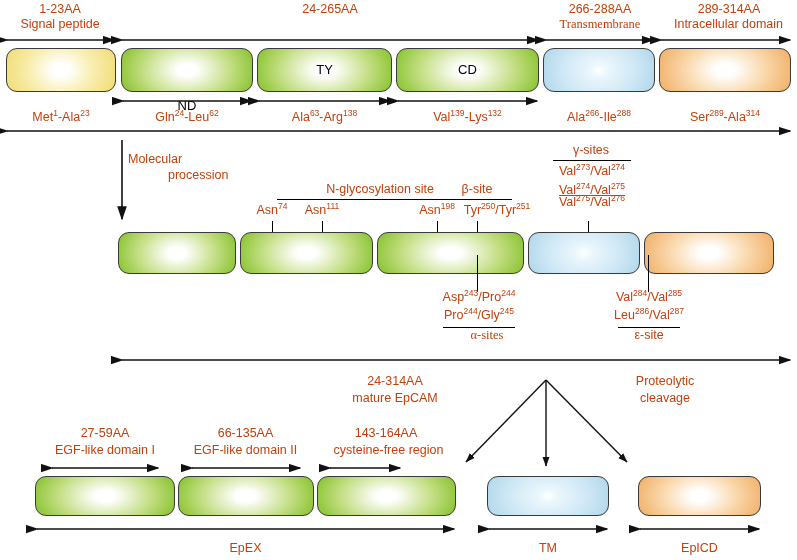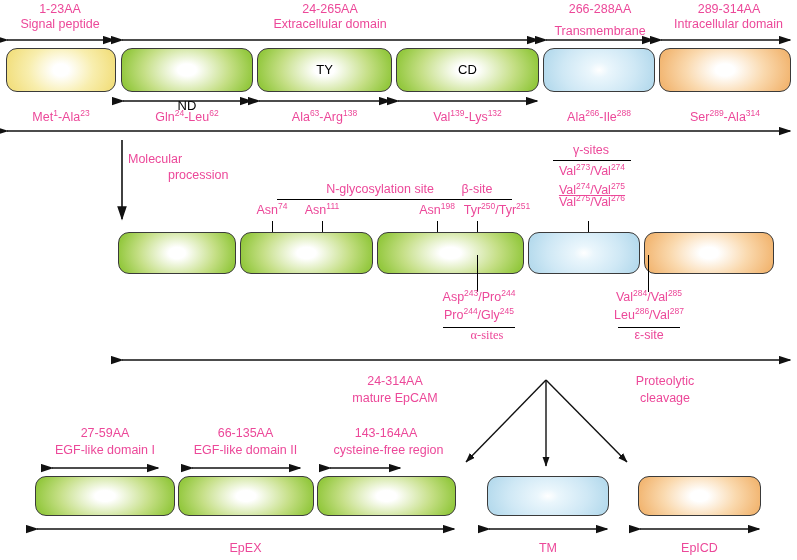--- a/index.html
+++ b/index.html
@@ -1,43 +1,42 @@
 <!DOCTYPE html>
 <html><head>
 <meta charset="utf-8">
 <style>
   html,body{margin:0;padding:0;background:#ffffff;}
   body{width:797px;height:560px;position:relative;overflow:hidden;
        font-family:"Liberation Sans",sans-serif;color:#000;}
   #stage{position:absolute;left:0;top:0;width:797px;height:560px;}
-  .lbl{position:absolute;font-size:12.5px;line-height:14px;text-align:center;white-space:nowrap;color:#ec4899;}
+  .lbl{position:absolute;font-size:12.5px;line-height:14px;text-align:center;white-space:nowrap;color:#c2410c;}
   .lbl sup{font-size:8.5px;vertical-align:super;line-height:0;}
   .box{position:absolute;border:1px solid #3a3a3a;border-radius:11px;box-sizing:border-box;}
   .g{background:radial-gradient(ellipse 60% 120% at 50% 50%, #ffffff 0%, #ffffff 12%, #c5df86 55%, #93c83e 85%, #8cc63e 100%);}
   .y{background:radial-gradient(ellipse 60% 120% at 50% 50%, #ffffff 0%, #ffffff 12%, #f8eeae 50%, #f2df7e 85%, #ecd45f 100%);}
   .b{background:radial-gradient(ellipse 60% 120% at 50% 50%, #ffffff 0%, #eaf6fc 15%, #cfe8f5 55%, #b3d9ec 88%, #a8d4e9 100%);}
   .o{background:radial-gradient(ellipse 60% 120% at 50% 50%, #ffffff 0%, #ffffff 12%, #fad9ae 50%, #f2b672 85%, #efad63 100%);}
   .seglabel{position:absolute;font-size:13px;text-align:center;}
   .ul{position:absolute;background:#000;height:1.2px;}
   .tick{position:absolute;background:#000;width:1.2px;}
   svg.ov{position:absolute;left:0;top:0;width:797px;height:560px;overflow:visible;pointer-events:none;}
 </style>
 </head>
 <body>
 
 <div id="stage">
 
   <div class="lbl" style="left:5px;top:2px;width:110px;">1-23AA</div>
   <div class="lbl" style="left:0px;top:17px;width:120px;">Signal peptide</div>
 
   <div class="lbl" style="left:205px;top:2px;width:250px;">24-265AA</div>
-  <div class="lbl" style="left:205px;top:17px;width:250px;">Extracellular domain</div>
 
   <div class="lbl" style="left:540px;top:2px;width:120px;">266-288AA</div>
-  <div class="lbl" style="left:540px;top:24px;width:120px;">Transmembrane</div>
+  <div class="lbl" style="left:540px;top:17px;width:120px;font-family:Liberation Serif, serif;">Transmembrane</div>
 
   <div class="lbl" style="left:662px;top:2px;width:134px;">289-314AA</div>
   <div class="lbl" style="left:660px;top:17px;width:137px;">Intracellular domain</div>
 
   <div class="box y" style="left:6px;top:48px;width:110px;height:44px;"></div>
   <div class="box g" style="left:121px;top:48px;width:132px;height:44px;"></div>
   <div class="box g" style="left:257px;top:48px;width:135px;height:44px;"></div>
   <div class="box g" style="left:396px;top:48px;width:143px;height:44px;"></div>
   <div class="box b" style="left:543px;top:48px;width:112px;height:44px;"></div>
   <div class="box o" style="left:659px;top:48px;width:132px;height:44px;"></div>

